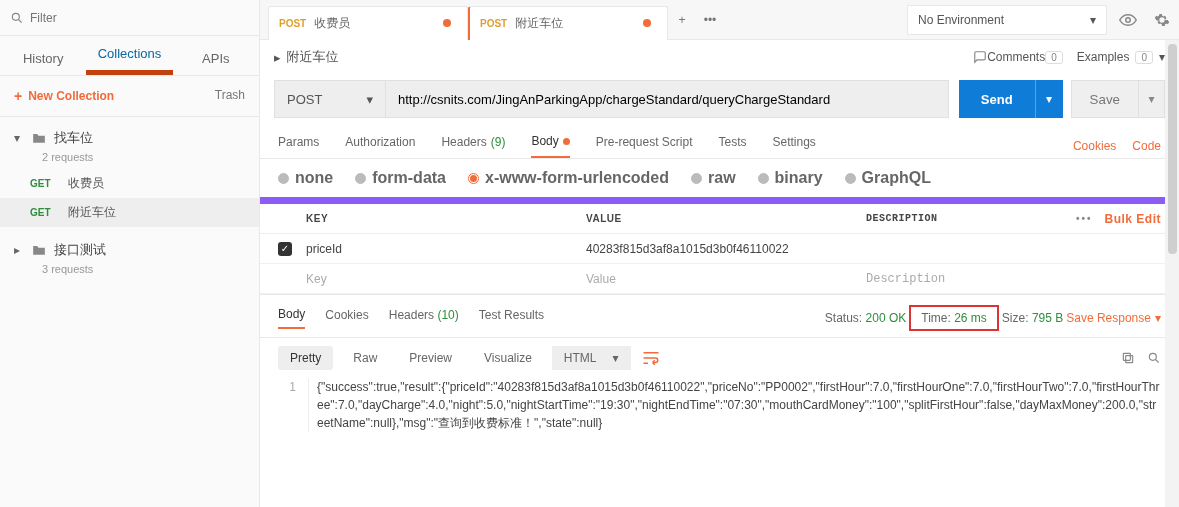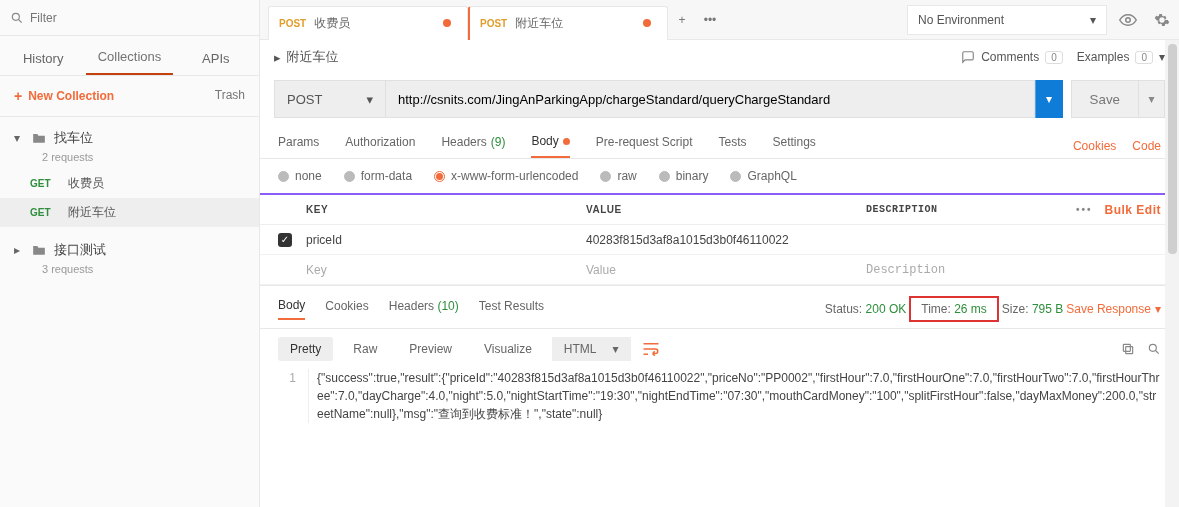--- a/index.html
+++ b/index.html
@@ -4,21 +4,21 @@
 <style>
   * { box-sizing: border-box; margin: 0; padding: 0; font-family: -apple-system, BlinkMacSystemFont, "Segoe UI", Arial, sans-serif; }
   body { background: #fff; width: 1179px; height: 507px; overflow: hidden; display: flex; font-size: 12px; color: #666; }
   
   .sidebar { width: 260px; background: #fafafa; border-right: 1px solid #e8e8e8; display: flex; flex-direction: column; }
   .filter-row { display: flex; align-items: center; height: 36px; border-bottom: 1px solid #e8e8e8; padding: 0 10px; gap: 6px; }
   .filter-row input { border: none; outline: none; background: transparent; flex: 1; font-size: 12px; color: #666; }
   .search-ic { width: 14px; height: 14px; color: #888; }
   .sb-tabs { display: flex; border-bottom: 1px solid #e8e8e8; height: 40px; align-items: flex-end; }
   .sb-tab { flex: 1; text-align: center; padding: 10px 0 9px; font-size: 13px; color: #666; cursor: pointer; }
-  .sb-tab.active { color: #737373; border-bottom: 2px solid #c2410c; }
+  .sb-tab.active { color: #0369a1; border-bottom: 5px solid #c2410c; }
   .sb-actions { display: flex; justify-content: space-between; padding: 12px 14px; border-bottom: 1px solid #e8e8e8; font-size: 12px;}
   .new-coll { color: #f26b3a; font-weight: 600; cursor: pointer; display:flex; align-items:center; gap:6px;}
   .trash { color: #777; cursor: pointer; }
   .tree { padding: 6px 0; }
   .coll-row { display: flex; align-items: center; padding: 6px 14px; gap: 8px; cursor: pointer; }
   .coll-row .caret { width: 10px; color: #666; }
   .coll-row .folder { color: #888; }
   .coll-title { color: #444; font-size: 13px; }
   .coll-sub { font-size: 11px; color: #999; padding-left: 42px; margin-top: -2px; margin-bottom: 6px;}
   .req-row { display: flex; align-items: center; gap: 10px; padding: 6px 14px 6px 30px; cursor: pointer; font-size: 12px;}
@@ -48,21 +48,21 @@
   .send-dd { width:28px; height:38px; background:#0f7dd8; border-left:1px solid rgba(255,255,255,.3); color:#fff; display:flex; align-items:center; justify-content:center; cursor:pointer;}
   .save-btn { height:38px; background:#efefef; border:1px solid #e0e0e0; color:#777; padding:0 18px; cursor:pointer; margin-left:8px;}
   .save-dd { width:26px; height:38px; background:#efefef; border:1px solid #e0e0e0; border-left:none; color:#888; display:flex; align-items:center; justify-content:center; cursor:pointer;}
   .req-section-tabs { display:flex; gap:26px; padding:10px 18px 0; border-bottom:1px solid #e8e8e8; font-size:12px; align-items:center;}
   .rs-tab { padding-bottom:8px; color:#666; cursor:pointer; display:flex; align-items:center; gap:4px;}
   .rs-tab.active { color:#333; border-bottom:2px solid #f26b3a; }
   .count-green { color:#2e8e3b; }
   .dot-o { width:7px; height:7px; border-radius:50%; background:#f26b3a; display:inline-block;}
   .rs-right { margin-left:auto; display:flex; gap:16px;}
   .rs-right span { color:#f26b3a; cursor:pointer;}
-  .body-types { display:flex; gap:22px; padding:10px 18px; border-bottom:2px solid #8b5cf6; font-size:12px;}
+  .body-types { display:flex; gap:22px; padding:10px 18px; border-bottom:7px solid #8b5cf6; font-size:16px;font-weight:bold;}
   .bt { display:flex; align-items:center; gap:6px; color:#666; cursor:pointer;}
   .radio { width:11px; height:11px; border-radius:50%; border:1px solid #aaa; display:inline-block; position:relative;}
   .radio.sel { border-color:#f26b3a; background:#fff;}
   .radio.sel::after { content:""; width:7px; height:7px; border-radius:50%; background:#f26b3a; position:absolute; top:1px; left:1px;}
   .radio.grey { background:#bbb; border-color:#bbb;}
   .kv-table { border-bottom:1px solid #e8e8e8; }
   .kv-head, .kv-row { display:flex; padding:0 18px; }
   .kv-head { height:30px; align-items:center; font-size:10px; letter-spacing:.5px; color:#888; font-weight:700; border-bottom:1px solid #eee;}
   .kv-row { height:30px; align-items:center; border-bottom:1px solid #f1f1f1; font-size:12px;}
   .kv-chk { width:28px; display:flex; align-items:center;}
@@ -181,41 +181,42 @@
         </svg>
       </div>
   </div>
 
   <div class="breadcrumb">
     <div style="display:flex;align-items:center;gap:6px">
       <span>▸</span>
       <span>附近车位</span>
     </div>
     <div class="bc-right">
-      <div style="display:flex;align-items:center;gap:6px">
+      <div style="display:flex;align-items:center;">
         <svg width="14" height="14" viewBox="0 0 24 24" fill="none" stroke="#888" stroke-width="2">
             <path d="M21 15a2 2 0 01-2 2H7l-4 4V5a2 2 0 012-2h14a2 2 0 012 2z"></path>
           </svg>
         <span>Comments</span>
         <span class="badge">0</span>
       </div>
       <div style="display:flex;align-items:center;gap:6px">
         <span>Examples</span>
         <span class="badge">0</span>
         <span>▾</span>
       </div>
     </div>
   </div>
 
   <div class="url-row">
     <div class="method-sel">
       <span>POST</span>
       <span>▾</span>
     </div>
     <input class="url-input" value="http://csnits.com/JingAnParkingApp/chargeStandard/queryChargeStandard" style="">
+    <button class="send-btn">Send</button>
     <div class="send-dd">▾</div>
     <button class="save-btn">Save</button>
     <div class="save-dd">▾</div>
   </div>
 
   <div class="req-section-tabs">
     <div class="rs-tab">Params</div>
     <div class="rs-tab">Authorization</div>
     <div class="rs-tab">
       <span>Headers</span>

